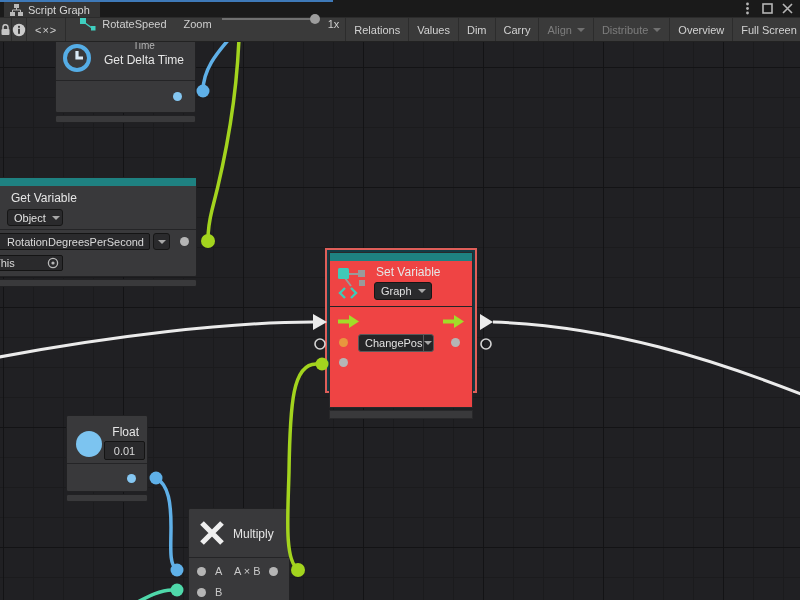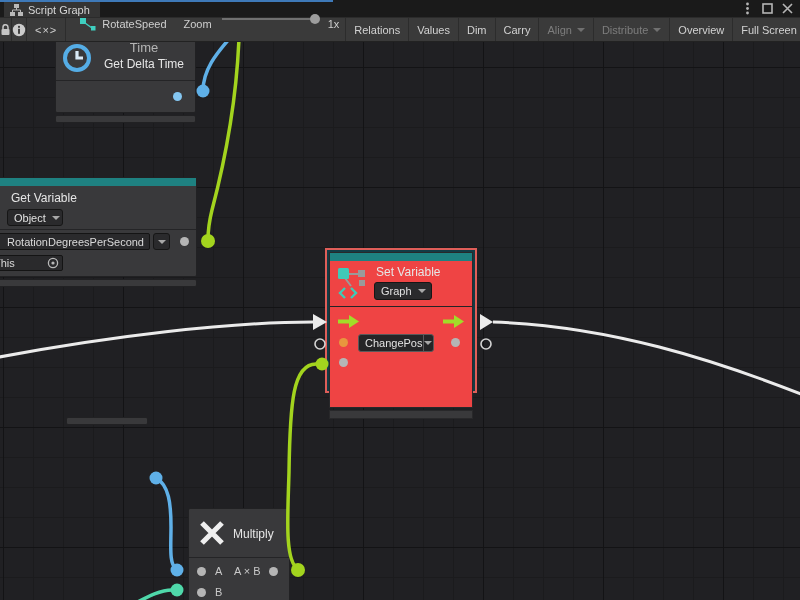--- a/index.html
+++ b/index.html
@@ -40,21 +40,21 @@
     background-size:120px 120px,120px 120px,30px 30px,30px 30px;
     background-position:3px 25px,3px 25px,3px 25px,3px 25px;}
   #wires{position:absolute;top:0;left:0;z-index:6;pointer-events:none;}
 
   
   .node{position:absolute;z-index:3;}
   .nmain{background:#39393b;border:1px solid #212123;border-radius:2px;position:relative;box-sizing:border-box;}
   .nfooter{background:#39393b;border:1px solid #212123;border-radius:2px;height:8px;margin-top:2px;box-sizing:border-box;}
   .tealbar{height:8px;background:#1e8181;}
   .ntitle{color:#e6e6e6;font-size:12px;}
-  .kicker{color:#b4b4b4;font-size:13px;text-align:center;}
+  .kicker{color:#b4b4b4;font-size:10px;text-align:center;}
   .divider{height:1px;background:#242426;}
   .field{background:#2a2a2c;border:1px solid #141414;border-radius:2px;color:#dadada;
          font-size:11px;display:flex;align-items:center;box-sizing:border-box;overflow:hidden;}
   .dd{background:#2a2a2c;border:1px solid #161616;border-radius:3px;color:#e0e0e0;font-size:11px;
       display:flex;align-items:center;box-sizing:border-box;padding:0 6px;gap:6px;height:17px;}
   .port{width:9px;height:9px;border-radius:50%;position:absolute;}
   .p-gray{background:#b5b5b5;} .p-blue{background:#85c7f2;} .p-orange{background:#e8963e;}
   .plabel{color:#c9c9c9;font-size:11px;position:absolute;}
 
   
@@ -208,20 +208,29 @@
             <circle cx="6" cy="6" r="4.6" fill="none" stroke="#b9b9b9" stroke-width="1.3"></circle>
             <circle cx="6" cy="6" r="1.6" fill="#b9b9b9"></circle>
           </svg>
         </span>
       </div>
     </div>
     <div class="nfooter"></div>
   </div>
 
   <div class="node" style="left:66px;top:373px;width:82px;">
+    <div class="nmain" style="height:77px;">
+      <span style="position:absolute;left:9px;top:15px;width:26px;height:26px;border-radius:50%;background:#7cc4f0;"></span>
+      <div class="ntitle" style="position:absolute;right:8px;top:9px;">Float</div>
+      <div class="field" style="position:absolute;left:37px;top:25px;width:41px;height:19px;justify-content:center;">
+        <span>0.01</span>
+      </div>
+      <div class="divider" style="position:absolute;left:0;right:0;top:47px;"></div>
+      <span class="port p-blue" style="right:11px;top:58px;"></span>
+    </div>
     <div class="nfooter"></div>
   </div>
 
   <div class="node" style="left:188px;top:466px;width:102px;">
     <div class="nmain" style="height:134px;">
       <span style="position:absolute;left:8px;top:9px;display:flex">
         <svg width="30" height="30" viewBox="0 0 30 30">
           <path d="M5,5 L25,25 M25,5 L5,25" stroke="#efefef" stroke-width="5.2"></path>
         </svg>
       </span>

